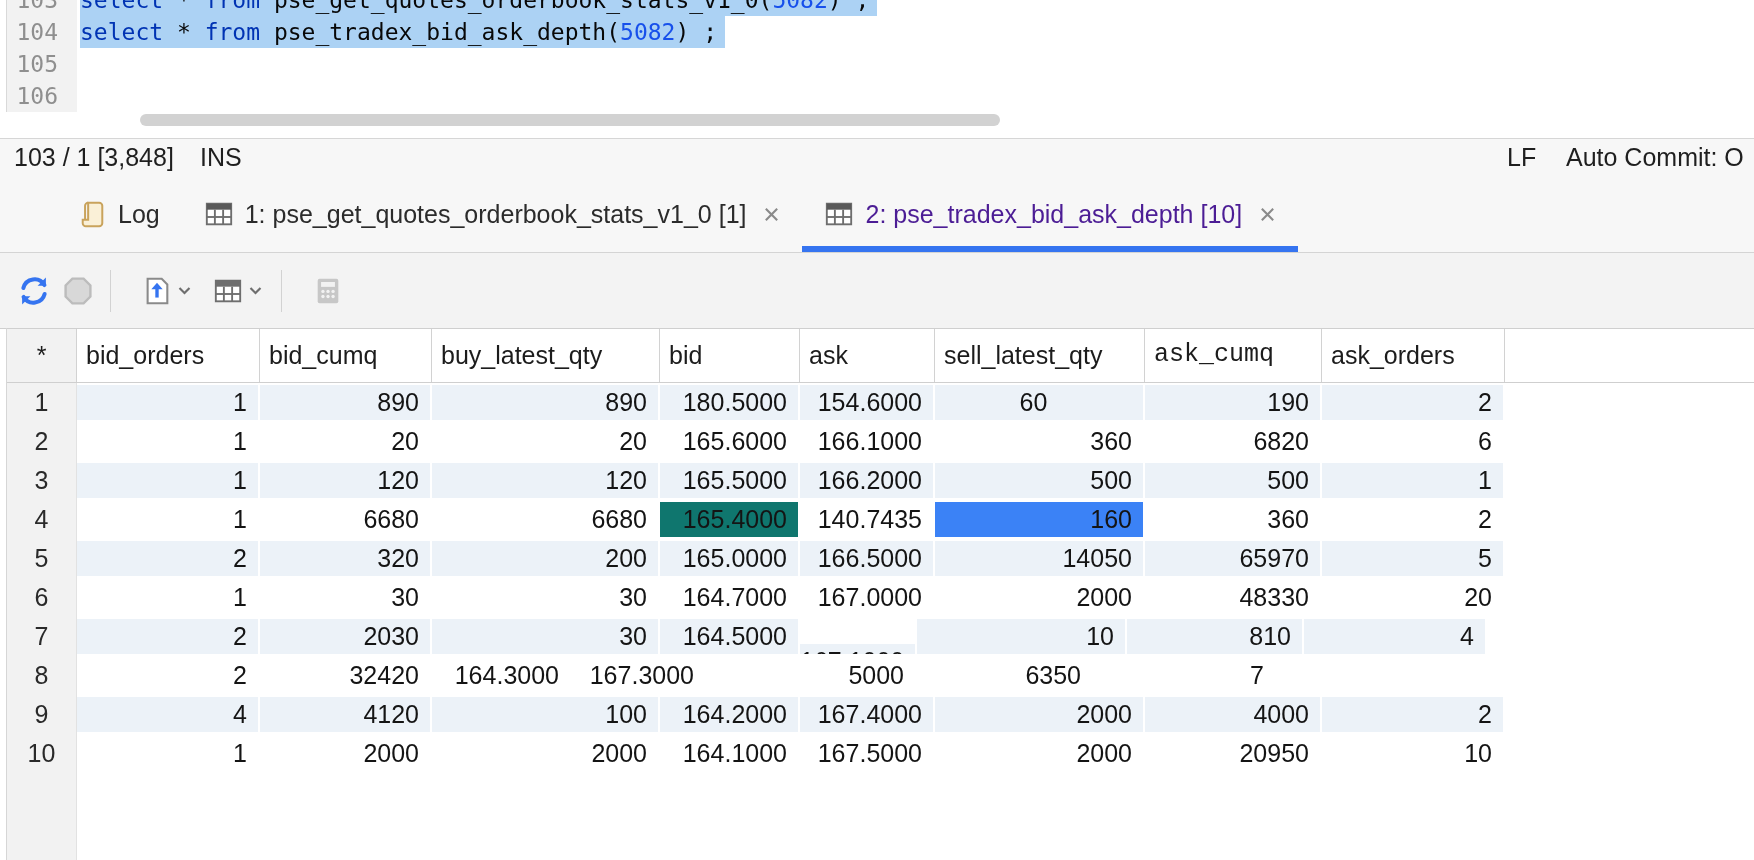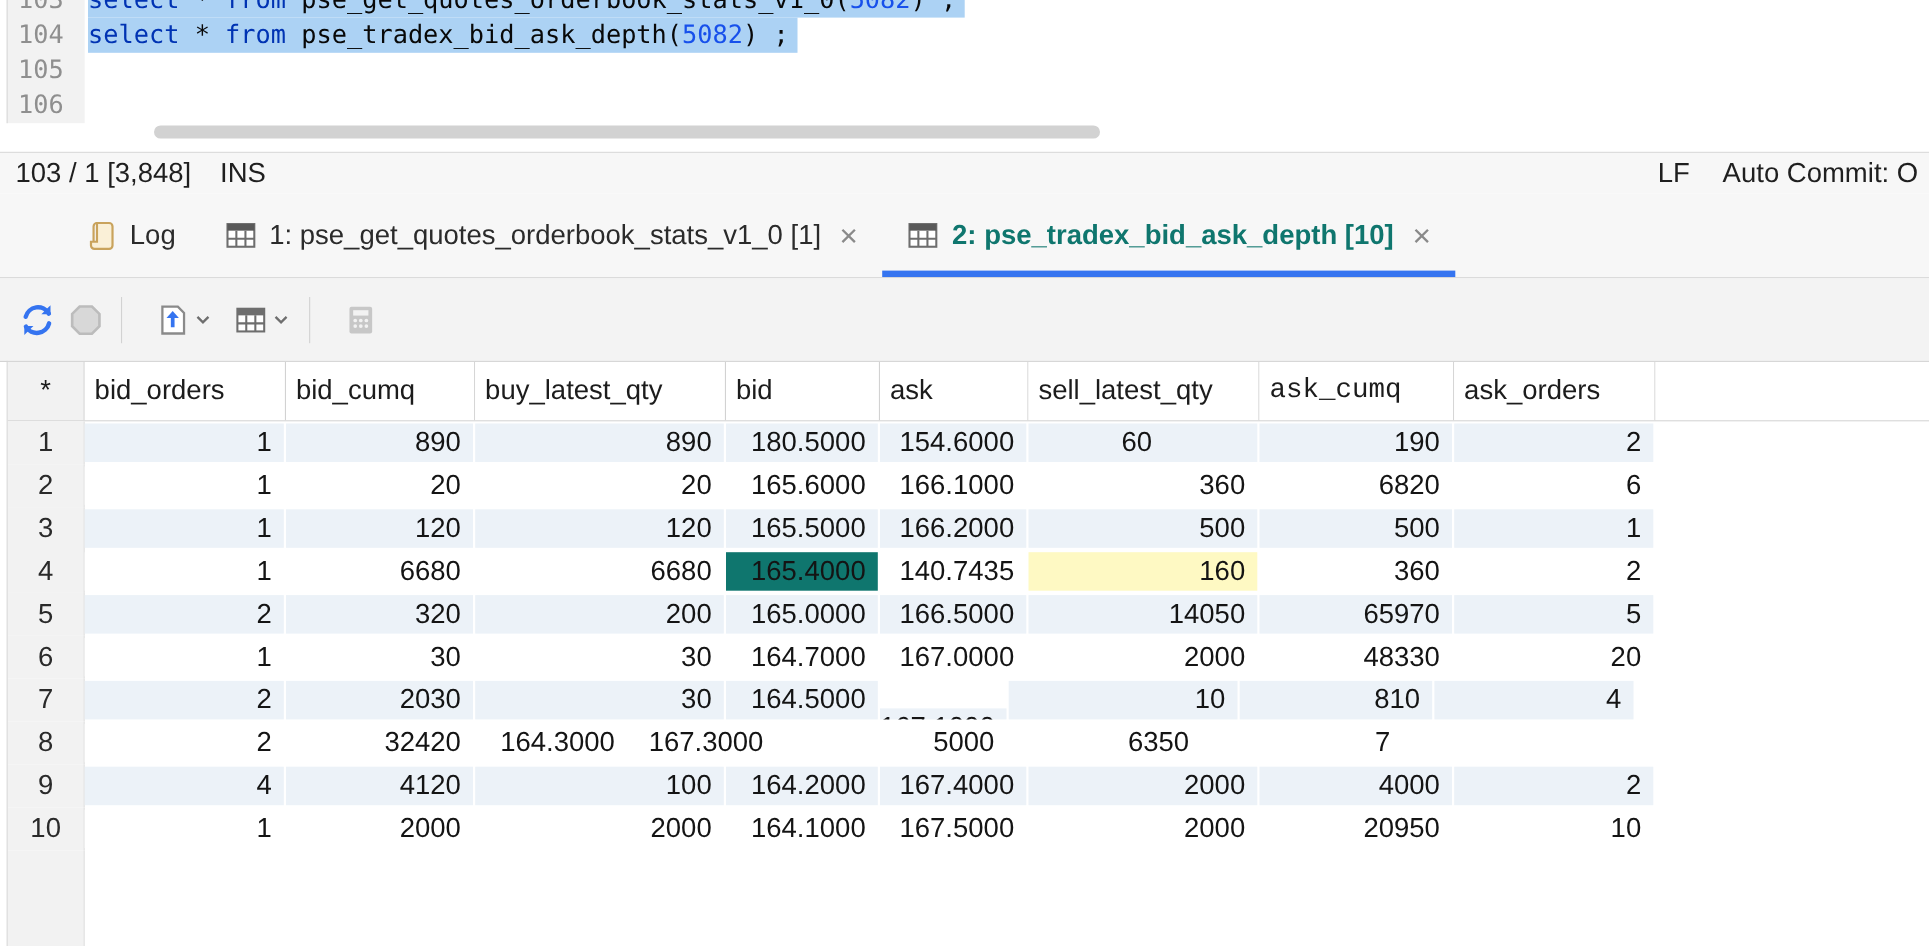--- a/index.html
+++ b/index.html
@@ -28,21 +28,21 @@
   .sb-lf{left:1507px;}
   .sb-ac{left:1566px;}
   
   .splitter{position:absolute;left:945px;top:183px;width:44px;height:6px;display:flex;gap:7px;}
   .splitter i{width:5px;height:5px;border-radius:50%;background:#b4b4b4;}
   
   .tabbar{position:absolute;left:0;top:176px;width:1754px;height:77px;background:#f7f7f7;}
   .tabbar-border{position:absolute;left:0;top:76px;width:1754px;height:1px;background:#d4d4d4;}
   .tabs{position:absolute;left:0;top:0;height:76px;display:flex;align-items:center;padding-left:56px;}
   .tab{position:relative;height:76px;display:flex;align-items:center;gap:11px;padding:0 22px;font-size:25px;color:#2b2b2b;cursor:default;}
-  .tab.active .tab-label{font-weight:bold;color:#0f766e;}
+  .tab.active .tab-label{font-weight:normal;color:#4c1d95;}
   .tab.active::after{content:"";position:absolute;left:0;bottom:0;width:100%;height:6px;background:#3574f0;}
   .tab .close{display:flex;margin-left:6px;}
   
   .toolbar{position:absolute;left:0;top:253px;width:1754px;height:75px;background:#f3f3f3;}
   .toolbar-inner{position:absolute;left:0;top:0;height:75px;display:flex;align-items:center;padding-left:16px;}
   .tb-btn{display:flex;align-items:center;justify-content:center;width:36px;height:36px;}
   .tb-chev{display:flex;align-items:center;margin-left:2px;margin-right:4px;}
   .tb-sep{width:1px;height:42px;background:#d2d2d2;margin:0 14px;}
   .gap8{margin-left:8px;} .gap14{margin-left:14px;}
   .search{position:absolute;left:1622px;top:269px;width:240px;height:45px;background:#fff;border:2px solid #c4c4c4;border-radius:3px;display:flex;align-items:center;padding-left:8px;box-sizing:border-box;}
@@ -265,21 +265,21 @@
         <div class="dcell" style="width: 175px; background: rgb(236, 242, 248);">500</div>
         <div class="dcell" style="width: 181px; background: rgb(236, 242, 248);">1</div>
       </div>
       <div class="drow">
         <div class="rnum">4</div>
         <div class="dcell" style="width: 181px; background: rgb(255, 255, 255);">1</div>
         <div class="dcell" style="width: 170px; background: rgb(255, 255, 255);">6680</div>
         <div class="dcell" style="width: 226px; background: rgb(255, 255, 255);">6680</div>
         <div class="dcell" style="width: 138px; background: #0f766e;">165.4000</div>
         <div class="dcell" style="width: 133px; background: rgb(255, 255, 255);">140.7435</div>
-        <div class="dcell" style="width: 208px; background: #fef9c3;">160</div>
+        <div class="dcell" style="width: 208px; background: #3b82f6;">160</div>
         <div class="dcell" style="width: 175px; background: rgb(255, 255, 255);">360</div>
         <div class="dcell" style="width: 181px; background: rgb(255, 255, 255);">2</div>
       </div>
       <div class="drow">
         <div class="rnum">5</div>
         <div class="dcell" style="width: 181px; background: rgb(236, 242, 248);">2</div>
         <div class="dcell" style="width: 170px; background: rgb(236, 242, 248);">320</div>
         <div class="dcell" style="width: 226px; background: rgb(236, 242, 248);">200</div>
         <div class="dcell" style="width: 138px; background: rgb(236, 242, 248);">165.0000</div>
         <div class="dcell" style="width: 133px; background: rgb(236, 242, 248);">166.5000</div>

